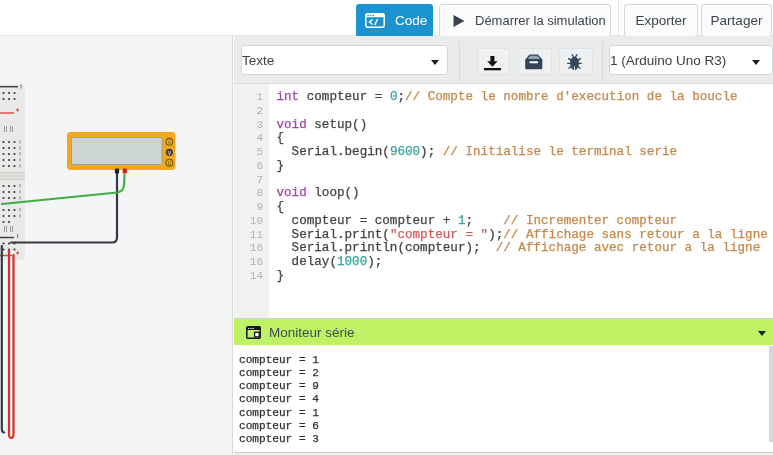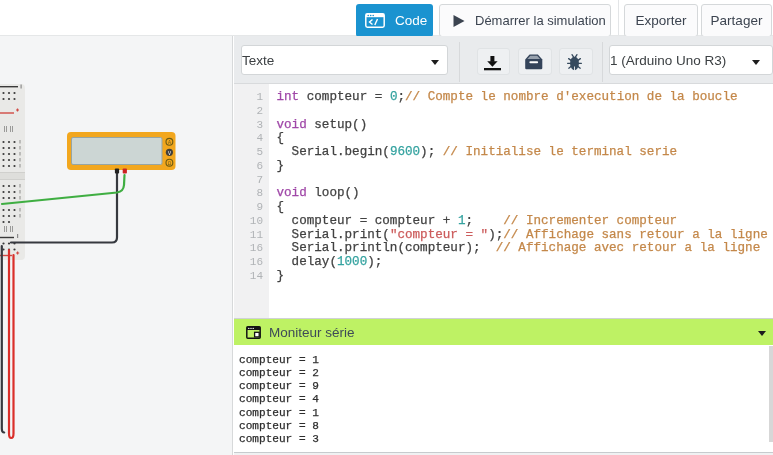--- a/index.html
+++ b/index.html
@@ -293,20 +293,20 @@
       </svg>
       <span class="title">Moniteur série</span>
       <span class="caret" style="position:absolute;"></span>
     </div>
     <div id="monbody">
       <div>compteur = 1</div>
       <div>compteur = 2</div>
       <div>compteur = 9</div>
       <div>compteur = 4</div>
       <div>compteur = 1</div>
-      <div>compteur = 8</div>
+      <div>compteur = 6</div>
       <div>compteur = 3</div>
     </div>
     <div id="monscroll"></div>
     <div id="monfoot"></div>
   </div>
 
 </div>
 
 </body></html>

